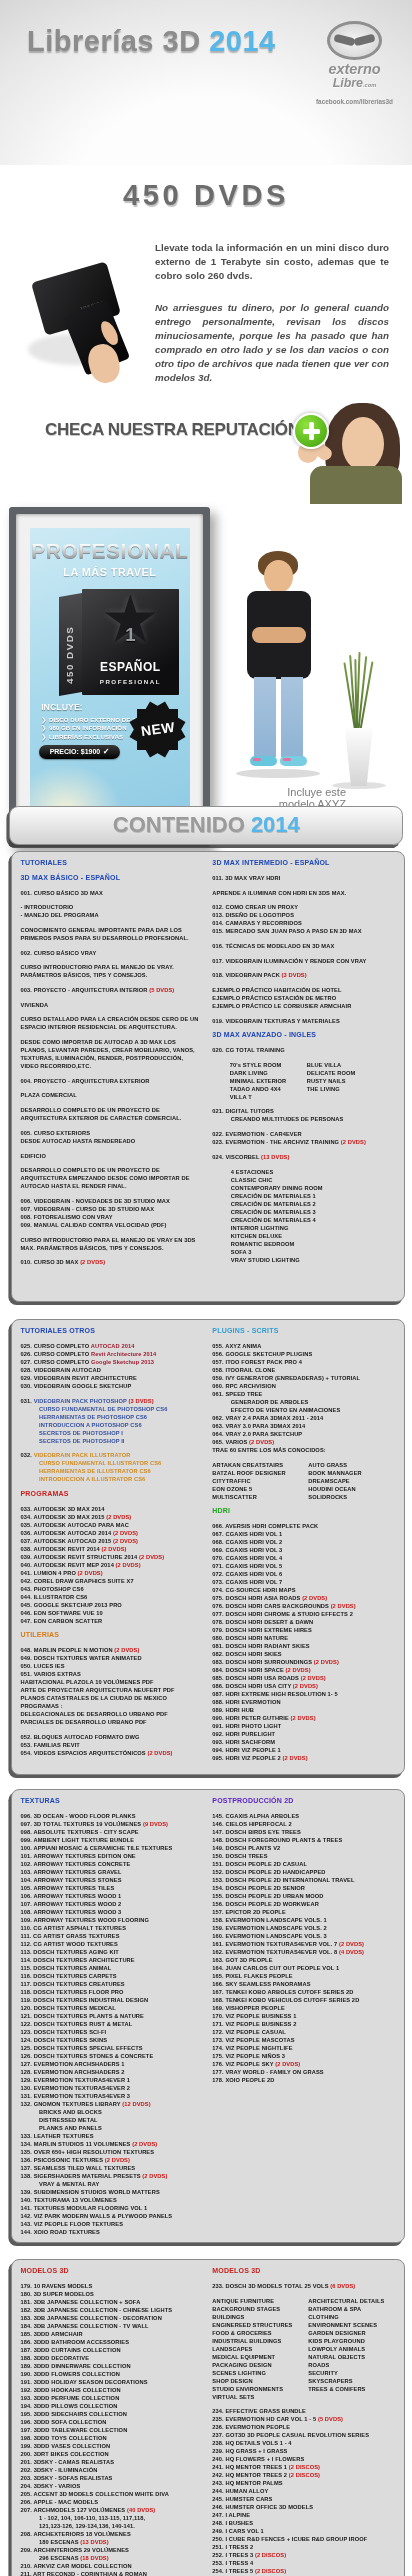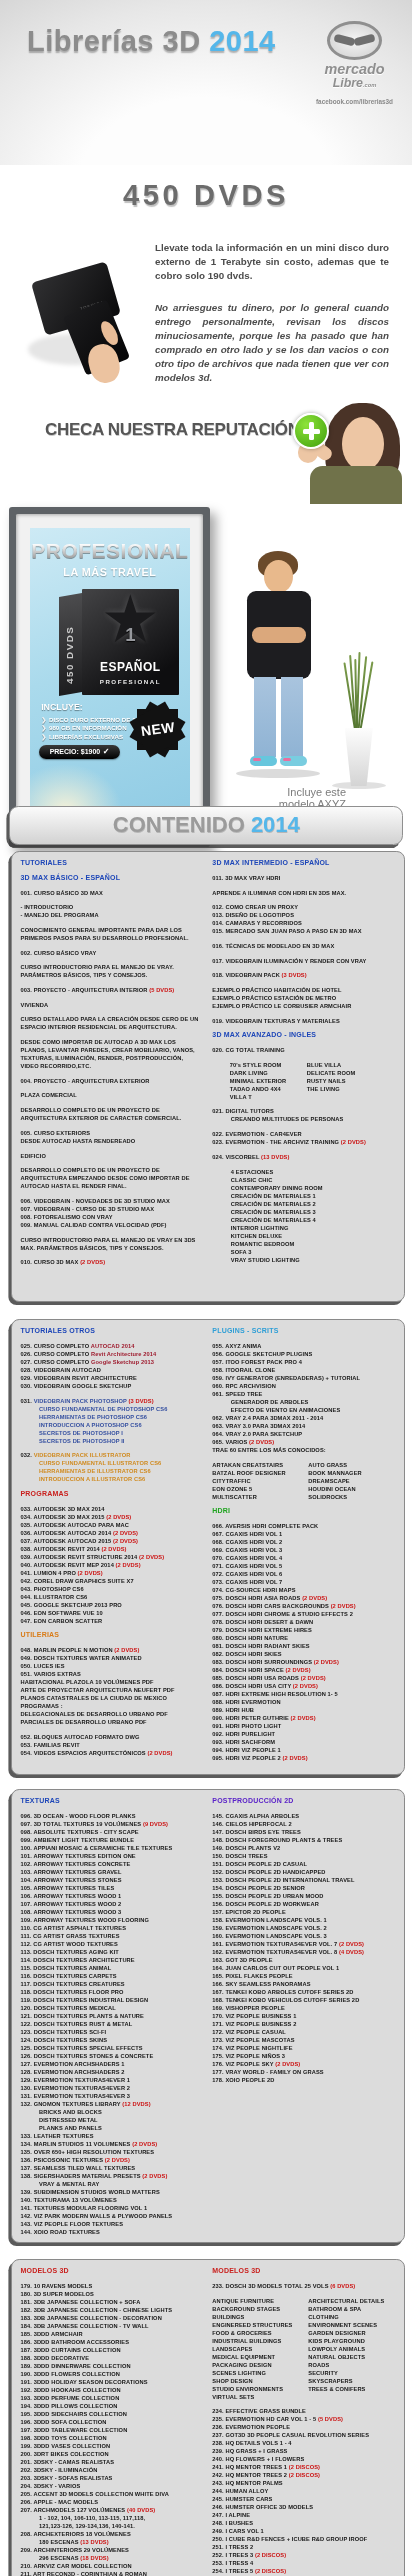--- a/index.html
+++ b/index.html
@@ -161,38 +161,38 @@
   <div class="hero-bg"></div>
   <div class="title">
     <span>Librerías 3D</span>
     <span class="yr">2014</span>
   </div>
   <div class="ml">
     <div class="ml-oval">
       <span class="hand1"></span>
         <span class="hand2"></span>
     </div>
-    <div class="ml-word1">mercado</div>
+    <div class="ml-word1">externo</div>
     <div class="ml-word2">
       <span>Libre</span><span class="dotcom">.com</span>
     </div>
     <div class="ml-fb">facebook.com/librerias3d</div>
   </div>
 
   <div class="bigtitle">450 DVDS</div>
   <div class="hddfig">
     <div class="hdd-shadow"></div>
     <div class="hdd1">
         <i>TOSHIBA</i>
       </div>
     <div class="hdd2"></div>
     <div class="wrist"></div>
     <div class="thumb"></div>
   </div>
-  <div class="para para1">Llevate toda la información en un mini disco duro externo de 1 Terabyte sin costo, ademas que te cobro solo 190 dvds.</div>
+  <div class="para para1">Llevate toda la información en un mini disco duro externo de 1 Terabyte sin costo, ademas que te cobro solo 260 dvds.</div>
   <div class="para para2">No arriesgues tu dinero, por lo general cuando entrego personalmente, revisan los discos minuciosamente, porque les ha pasado que han comprado en otro lado y se los dan vacios o con otro tipo de archivos que nada tienen que ver con modelos 3d.</div>
 
   <div class="repline rep1">CHECA NUESTRA REPUTACIÓN</div>
   <div class="repwoman">
     <div class="rw-hair"></div>
     <div class="rw-face"></div>
     <div class="rw-torso"></div>
     <div class="rw-arm"></div>
     <div class="rw-hand"></div>
     <div class="plus-circle">

